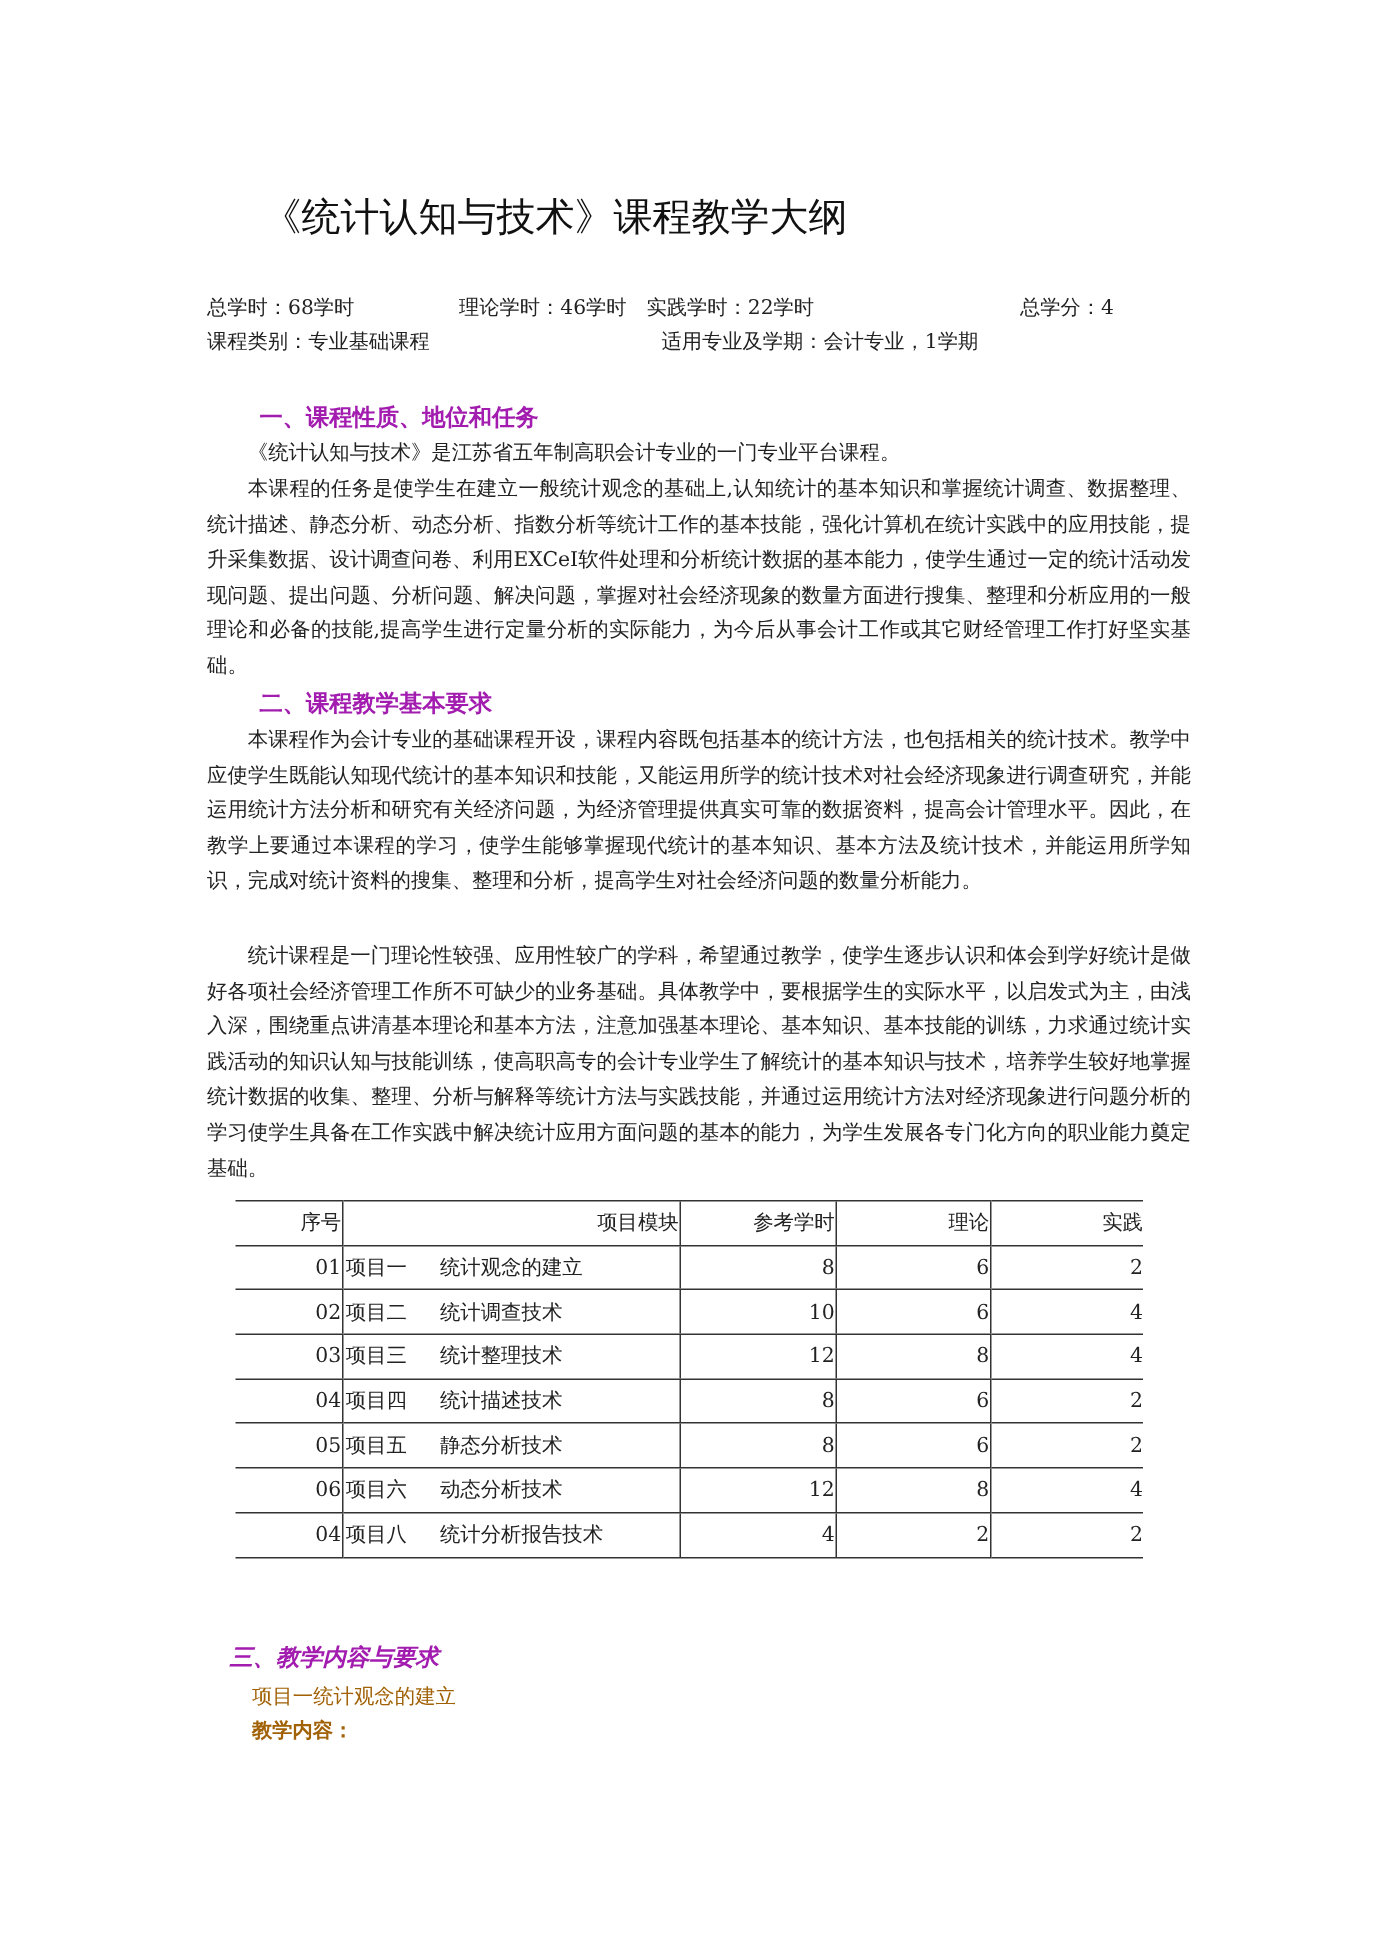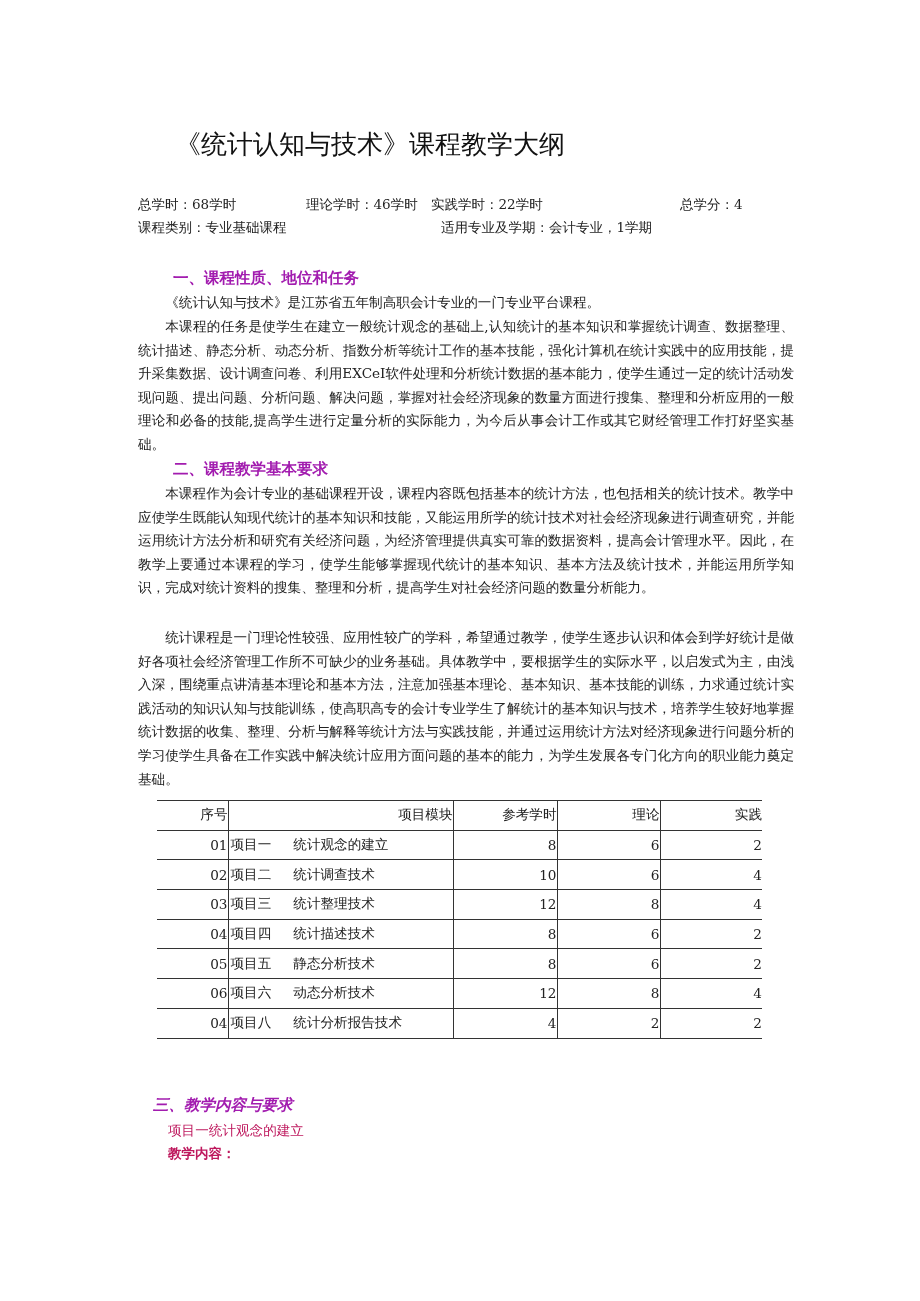--- a/index.html
+++ b/index.html
@@ -35,21 +35,21 @@
       font-size: 13.6px; color: #222;
     }
     .tbl td {
       height: 28.7px; padding: 0; border-top: 1px solid #333; border-bottom: 1px solid #333;
       border-left: 1px solid #333; text-align: right; vertical-align: middle; white-space: nowrap;
     }
     .tbl tr td:first-child { border-left: none; }
     .tbl td.mod { text-align: left; padding-left: 2px; }
     .tbl td.mod .mname { margin-left: 22px; }
     .sub {
-      position: absolute; left: 168px; font-size: 13.6px; color: #be185d; white-space: nowrap;
+      position: absolute; left: 168px; font-size: 13.6px; color: #a16207; white-space: nowrap;
     }
     .sub.bold {
       font-family: "DejaVu Sans", "Liberation Sans", sans-serif; font-weight: bold; font-size: 13.5px;
     }
   </style>
 </head>
 <body>
 
 <div class="page">
 

